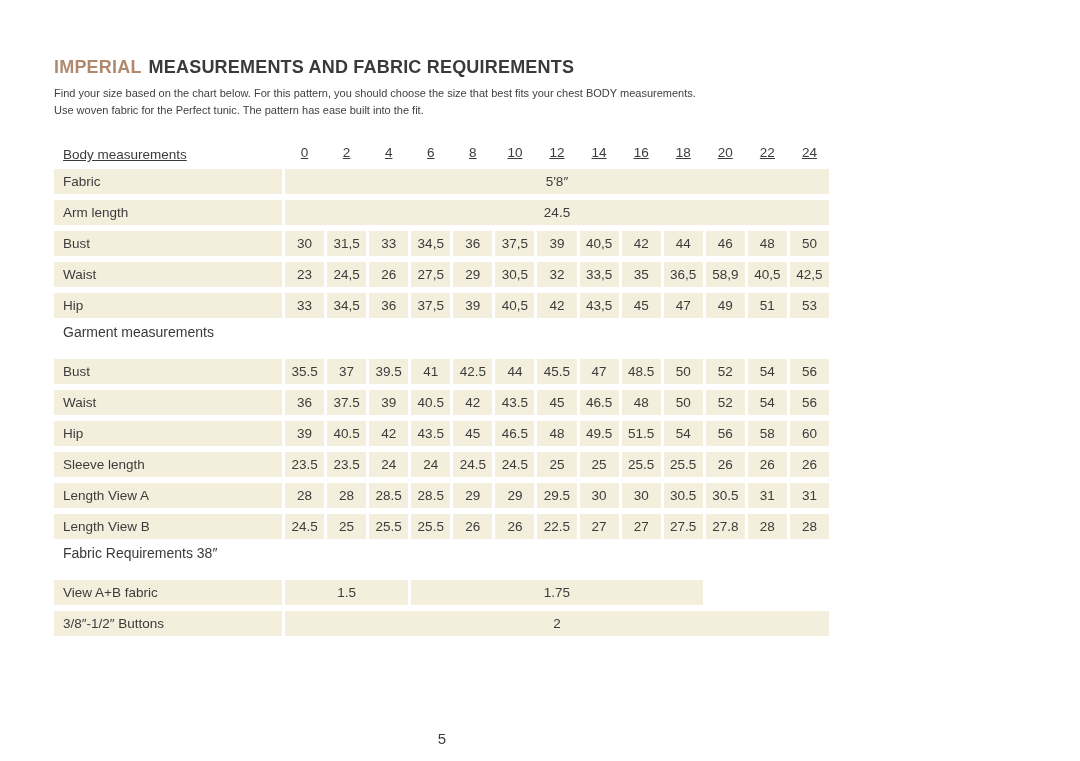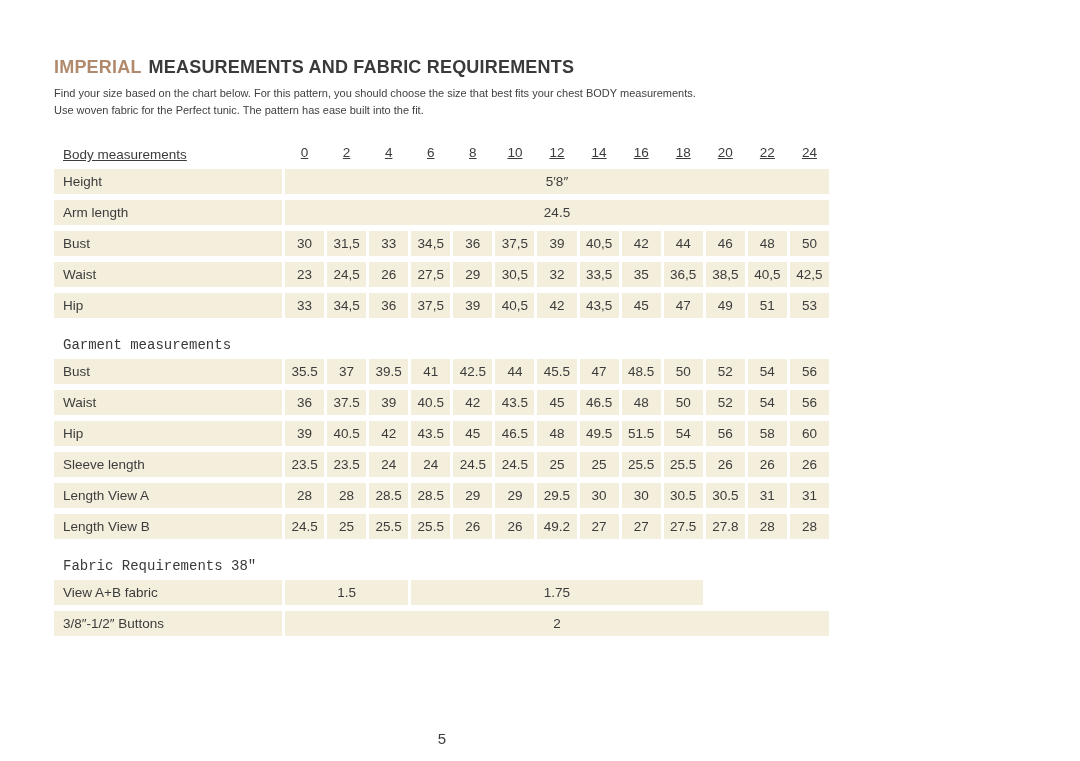--- a/index.html
+++ b/index.html
@@ -28,21 +28,21 @@
 
   .size-table { margin-top:22px; }
   .t-row {
     display:grid;
     grid-template-columns:228px repeat(13, 1fr);
     column-gap:3px;
     height:25px;
     margin-bottom:6px;
   }
   .t-row.header-row { height:22px; align-items:end; margin-bottom:7px; }
-  .t-row.section-row { display:flex; height:29px; align-items:flex-end;font-family:Liberation Mono, monospace; }
+  .t-row.section-row { display:flex; height:29px; align-items:flex-start; }
 
   .cell {
     background:var(--cell,#f4eedc);
     display:flex; align-items:center; justify-content:center;
     font-size:13.5px;
     color:#3c3c3c;
     overflow:hidden;
   }
   .label-cell { justify-content:flex-start; padding-left:9px; }
   .bare { background:none;text-decoration:underline; }
@@ -79,21 +79,21 @@
           <div class="cell bare size-head">10</div>
           <div class="cell bare size-head">12</div>
           <div class="cell bare size-head">14</div>
           <div class="cell bare size-head">16</div>
           <div class="cell bare size-head">18</div>
           <div class="cell bare size-head">20</div>
           <div class="cell bare size-head">22</div>
           <div class="cell bare size-head">24</div>
         </div>
         <div class="t-row">
-          <div class="cell label-cell">Height</div>
+          <div class="cell label-cell">Fabric</div>
           <div class="cell" style="grid-column: span 13;">5′8″</div>
         </div>
         <div class="t-row">
           <div class="cell label-cell">Arm length</div>
           <div class="cell" style="grid-column: span 13;">24.5</div>
         </div>
         <div class="t-row">
           <div class="cell label-cell">Bust</div>
           <div class="cell">30</div>
           <div class="cell">31,5</div>
@@ -114,21 +114,21 @@
           <div class="cell">23</div>
           <div class="cell">24,5</div>
           <div class="cell">26</div>
           <div class="cell">27,5</div>
           <div class="cell">29</div>
           <div class="cell">30,5</div>
           <div class="cell">32</div>
           <div class="cell">33,5</div>
           <div class="cell">35</div>
           <div class="cell">36,5</div>
-          <div class="cell">38,5</div>
+          <div class="cell">58,9</div>
           <div class="cell">40,5</div>
           <div class="cell">42,5</div>
         </div>
         <div class="t-row">
           <div class="cell label-cell">Hip</div>
           <div class="cell">33</div>
           <div class="cell">34,5</div>
           <div class="cell">36</div>
           <div class="cell">37,5</div>
           <div class="cell">39</div>
@@ -225,21 +225,21 @@
           <div class="cell">31</div>
         </div>
         <div class="t-row">
           <div class="cell label-cell">Length View B</div>
           <div class="cell">24.5</div>
           <div class="cell">25</div>
           <div class="cell">25.5</div>
           <div class="cell">25.5</div>
           <div class="cell">26</div>
           <div class="cell">26</div>
-          <div class="cell">49.2</div>
+          <div class="cell">22.5</div>
           <div class="cell">27</div>
           <div class="cell">27</div>
           <div class="cell">27.5</div>
           <div class="cell">27.8</div>
           <div class="cell">28</div>
           <div class="cell">28</div>
         </div>
         <div class="t-row section-row">
           <div class="section-label">Fabric Requirements 38″</div>
         </div>

